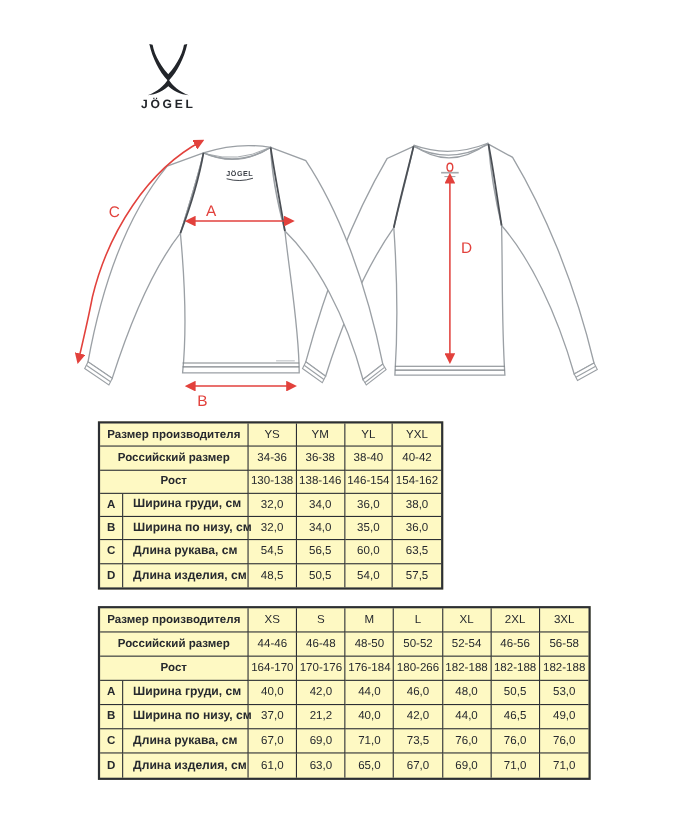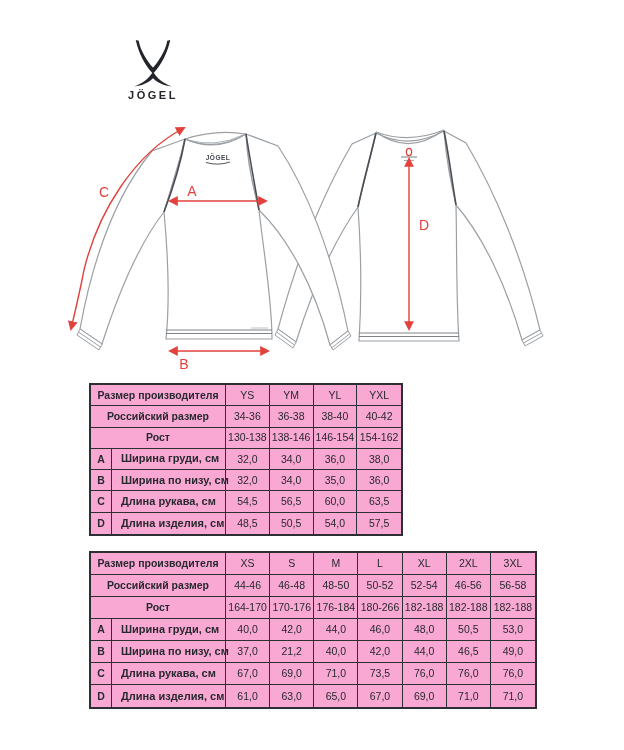--- a/index.html
+++ b/index.html
@@ -12,21 +12,21 @@
   .wordmark{font-size:11px;font-weight:700;letter-spacing:2.5px;color:#22252a;margin-top:1px;}
   .title{position:absolute;left:196px;top:50px;font-size:29px;font-weight:700;
          color:#1e2126;letter-spacing:.5px;white-space:nowrap;}
 
   
   .diagram{position:absolute;left:0;top:0;width:624px;height:750px;pointer-events:none;}
   .diagram text{font-family:"Liberation Sans",sans-serif;}
 
   
   .tbl{position:absolute;display:grid;grid-template-rows:repeat(7,1fr);
-       border:2px solid #2c2f34;box-sizing:border-box;background:#f9a8d4;}
+       border:2px solid #2c2f34;box-sizing:border-box;background:#fef9c3;}
   .c{border-right:1px solid #2c2f34;border-bottom:1px solid #2c2f34;box-sizing:border-box;
      display:flex;align-items:center;justify-content:center;color:#26292e;
      font-size:10.5px;line-height:1;white-space:nowrap;}
   .c.lc{border-right:none;}
   .c.lr{border-bottom:none;}
   .c.hl{grid-column:1 / span 2;font-weight:700;}
   .c.sz{font-weight:400;}
   .c.letter{font-weight:700;}
   .c.rl{justify-content:flex-start;padding-left:9px;font-weight:700;font-size:11px;}
   .c.val{font-weight:400;}

